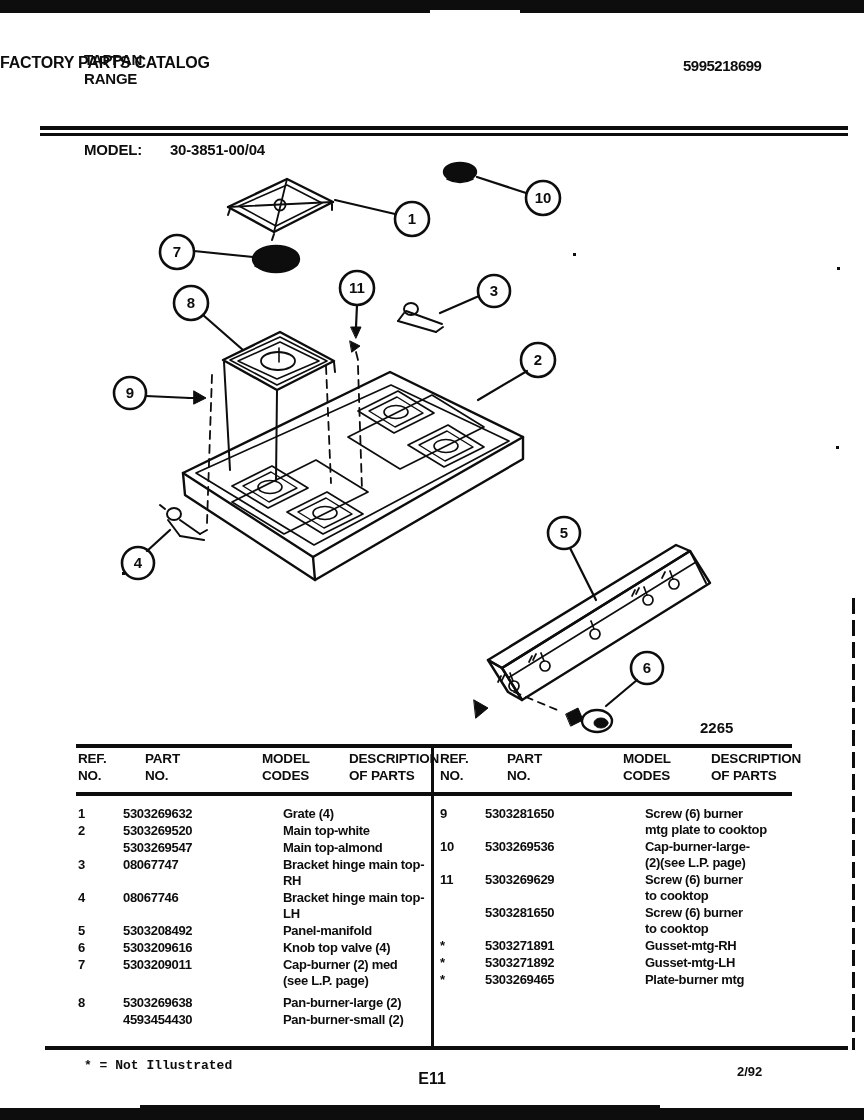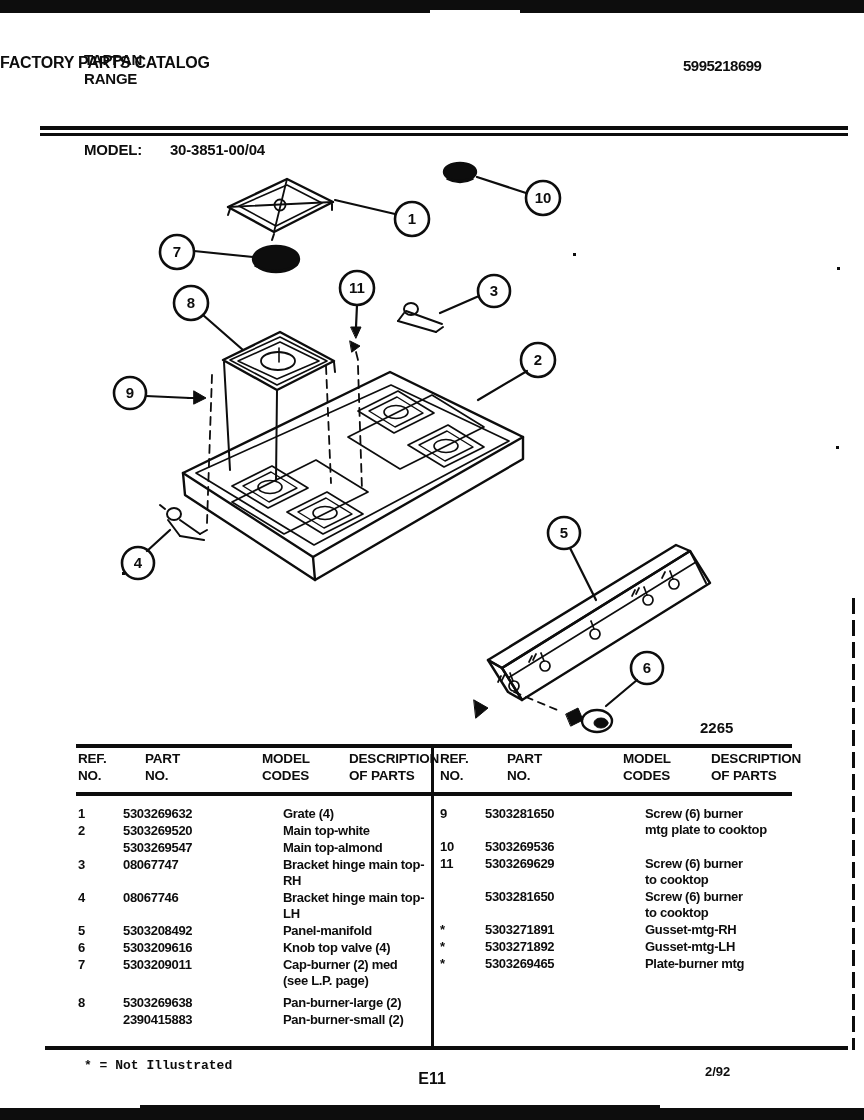--- a/index.html
+++ b/index.html
@@ -25,21 +25,21 @@
   .tbody-l{left:78px;width:350px;}
   .tbody-r{left:440px;width:348px;}
   .prow{display:grid;line-height:16px;margin-bottom:1px;}
   .tbody-l .prow{grid-template-columns:45px 95px 65px 1fr;}
   .tbody-r .prow{grid-template-columns:45px 94px 66px 1fr;}
   .prow.gap{margin-top:6px;}
   .c-desc{white-space:pre-line;padding-right:2px;}
   
   .foot-note{left:84px;top:1058px;font-size:13px;font-family:Liberation Mono, monospace;}
   .foot-page{left:0;right:0;top:1070px;text-align:center;font-size:16px;}
-  .foot-date{left:705px;top:1064px;font-size:13px;}
+  .foot-date{left:737px;top:1064px;font-size:13px;}
   
   .edge-right{left:852px;top:598px;width:3px;height:452px;
     background:repeating-linear-gradient(180deg,#0d0d0d 0 16px,transparent 16px 22px);}
   .speck{width:3px;height:3px;background:#0d0d0d;}
   
   svg text.co{font-family:"Liberation Sans",sans-serif;font-size:15px;font-weight:bold;
     text-anchor:middle;fill:#0d0d0d;}
   svg text.fig{font-family:"Liberation Sans",sans-serif;font-size:15px;font-weight:bold;fill:#0d0d0d;}
 </style>
 </head>
@@ -331,38 +331,40 @@
 (see L.P. page)</span>
     </div>
   <div class="prow gap">
       <span class="c-ref">8</span>
       <span class="c-part">5303269638</span>
       <span class="c-codes"></span>
       <span class="c-desc">Pan-burner-large (2)</span>
     </div>
   <div class="prow">
       <span class="c-ref"></span>
-      <span class="c-part">2390415883</span>
+      <span class="c-part">4593454430</span>
       <span class="c-codes"></span>
       <span class="c-desc">Pan-burner-small (2)</span>
     </div>
 </div>
 
 <div class="abs tbody tbody-r">
   <div class="prow">
       <span class="c-ref">9</span>
       <span class="c-part">5303281650</span>
       <span class="c-codes"></span>
       <span class="c-desc">Screw (6) burner
 mtg plate to cooktop</span>
     </div>
   <div class="prow">
       <span class="c-ref">10</span>
       <span class="c-part">5303269536</span>
       <span class="c-codes"></span>
+      <span class="c-desc">Cap-burner-large-
+(2)(see L.P. page)</span>
     </div>
   <div class="prow">
       <span class="c-ref">11</span>
       <span class="c-part">5303269629</span>
       <span class="c-codes"></span>
       <span class="c-desc">Screw (6) burner
 to cooktop</span>
     </div>
   <div class="prow">
       <span class="c-ref"></span>

